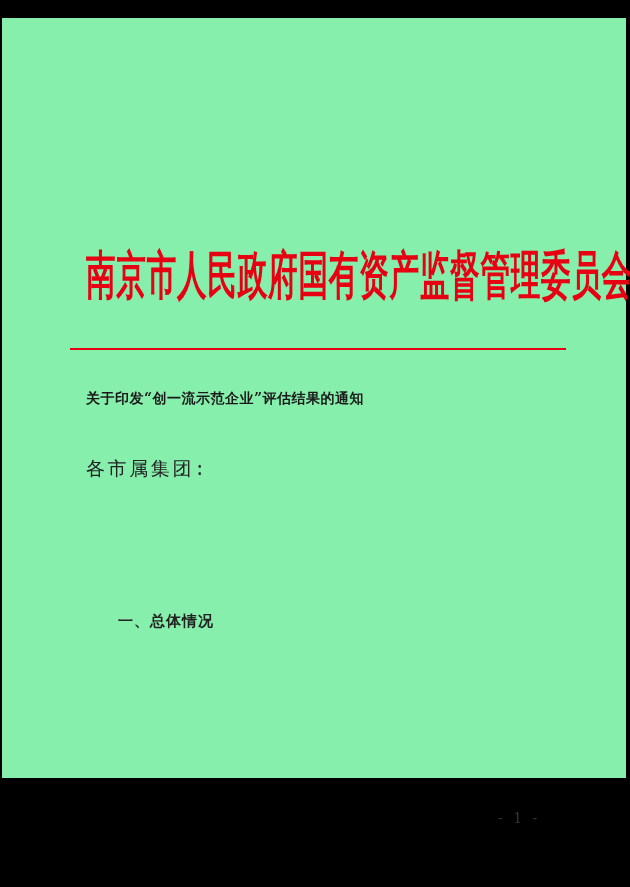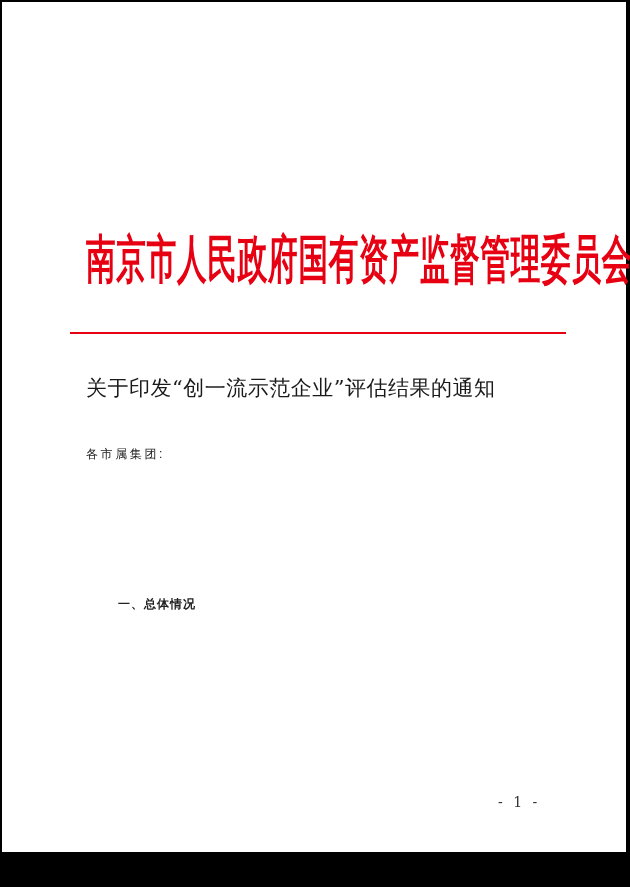--- a/index.html
+++ b/index.html
@@ -1,46 +1,46 @@
 <!DOCTYPE html>
 <html><head>
 <meta charset="utf-8">
 <style>
   html, body { margin:0; padding:0; background:#000; }
   body { width:630px; height:887px; position:relative; overflow:hidden; }
   .page {
-    position:absolute; left:2px; top:2px; width:624px; height:850px;
-    background:#ffffff;
+    position:absolute; left:2px; top:18px; width:624px; height:760px;
+    background:#86efac;
   }
   .masthead {
     position:absolute; left:84px; top:222px; width:470px; height:70px;
     color:#e60012; font-family:"DejaVu Serif","Liberation Serif",serif;
     font-size:40px; font-weight:bold; line-height:70px; white-space:nowrap;
     transform:scaleX(0.74) scaleY(1.3); transform-origin:left center;
     letter-spacing:1px;
   }
   .red-rule {
     position:absolute; left:68px; top:330px; width:496px; height:2px; background:#e60012;
   }
   .doc-title {
     position:absolute; left:84px; top:372px; width:480px;
-    font-family:"DejaVu Serif","Liberation Serif",serif; font-weight:normal;
-    font-size:21px; color:#1a1a1a; white-space:nowrap; letter-spacing:0.5px;
+    font-family:"DejaVu Serif","Liberation Serif",serif; font-weight:bold;
+    font-size:14px; color:#1a1a1a; white-space:nowrap; letter-spacing:0.5px;
   }
   .body-text {
     position:absolute; left:84px; width:470px;
-    font-family:Liberation Sans, sans-serif; font-size:12px;
+    font-family:Liberation Mono, monospace; font-size:19px;
     color:#222; letter-spacing:2.6px; line-height:32px;
   }
   .salutation { top:436px; }
   .para1 { top:464px; text-indent:32px; text-align:justify; }
   .section-head {
     position:absolute; left:116px; top:594px;
     font-family:"DejaVu Sans","Liberation Sans",sans-serif; font-weight:bold;
-    font-size:12px; color:#222; letter-spacing:1px;
+    font-size:15px; color:#222; letter-spacing:1px;
   }
   .para2 { top:620px; text-indent:32px; text-align:justify; }
   .page-number {
     position:absolute; left:496px; top:792px;
     font-family:"DejaVu Serif","Liberation Serif",serif; font-size:14px; color:#333;
     letter-spacing:3px;
   }
 </style>
 </head>
 <body>

